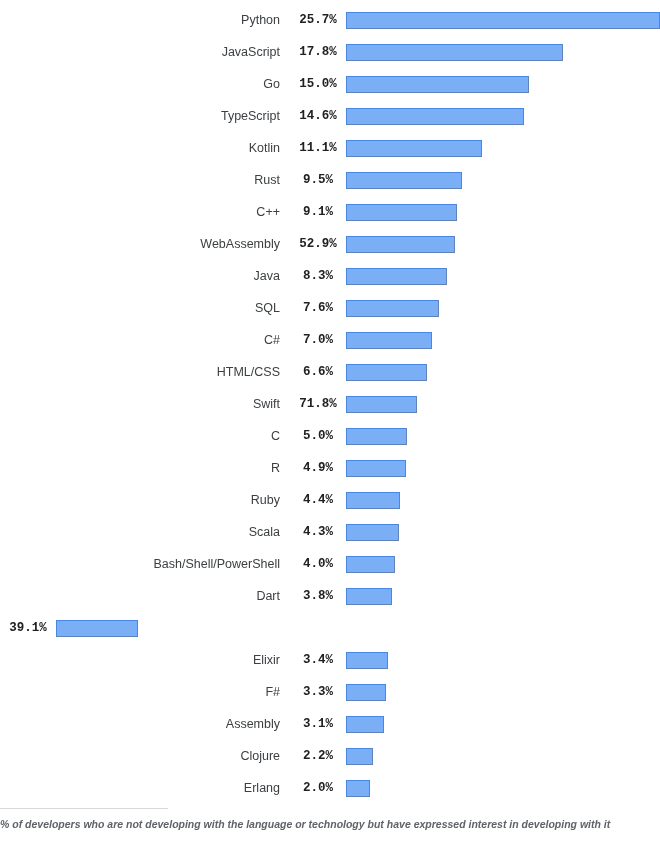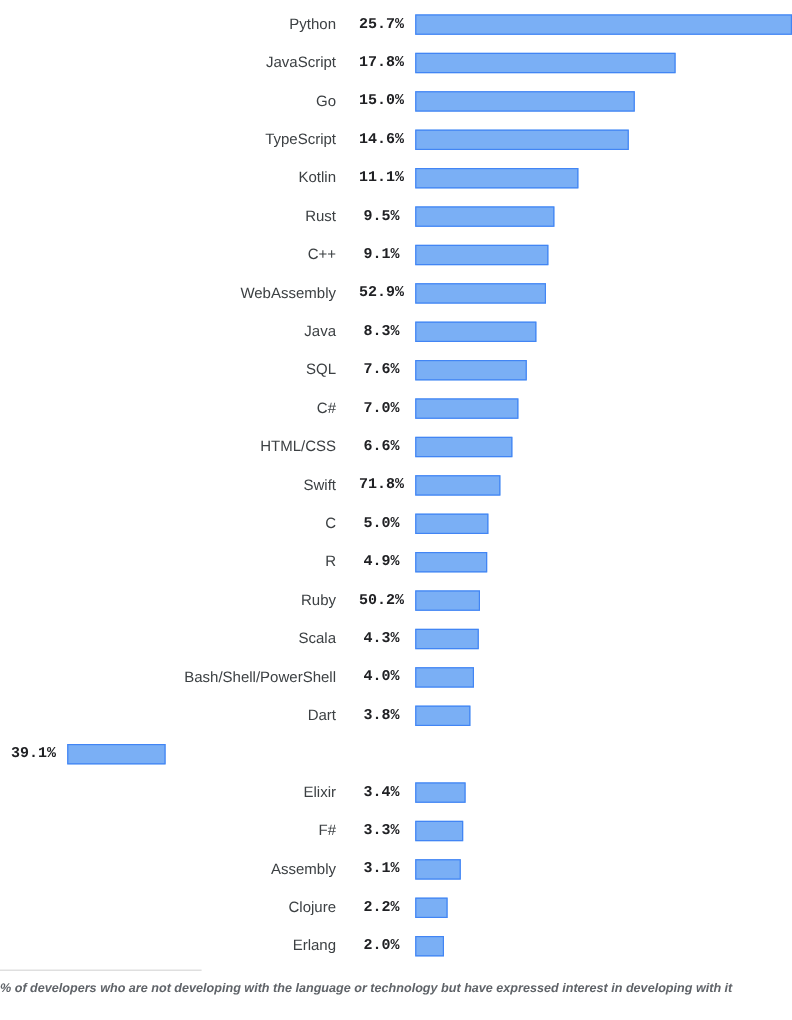--- a/index.html
+++ b/index.html
@@ -187,21 +187,21 @@
       </div>
       <div class="row">
         <div class="row-label">R</div>
         <div class="row-value">4.9%</div>
         <div class="bar-area">
           <div class="bar" style="width: 19.0661%; background: rgb(122, 175, 245); border-color: rgb(66, 133, 244);"></div>
         </div>
       </div>
       <div class="row">
         <div class="row-label">Ruby</div>
-        <div class="row-value">50.2%</div>
+        <div class="row-value">4.4%</div>
         <div class="bar-area">
           <div class="bar" style="width: 17.1206%; background: rgb(122, 175, 245); border-color: rgb(66, 133, 244);"></div>
         </div>
       </div>
       <div class="row">
         <div class="row-label">Scala</div>
         <div class="row-value">4.3%</div>
         <div class="bar-area">
           <div class="bar" style="width: 16.7315%; background: rgb(122, 175, 245); border-color: rgb(66, 133, 244);"></div>
         </div>

